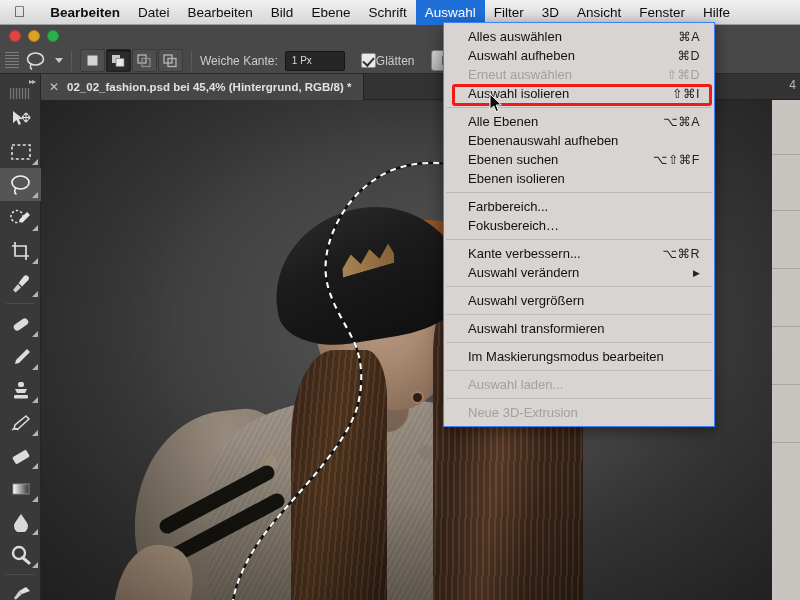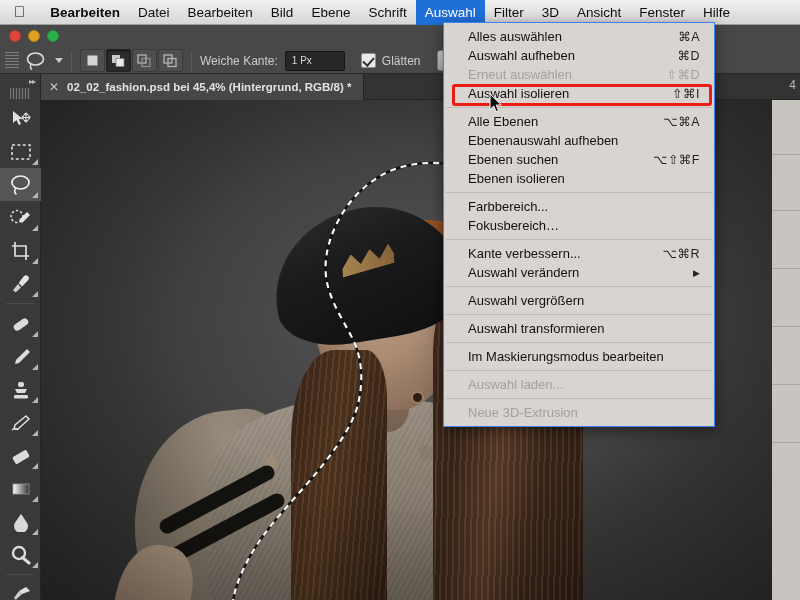--- a/index.html
+++ b/index.html
@@ -48,21 +48,21 @@
   .optsep{ width:1px; height:20px; background:#2e2e2e; margin:0 8px; border-right:1px solid #5b5b5b;}
   .toolglyph{ width:34px;height:24px;display:flex;align-items:center;justify-content:center; color:#d6d6d6;}
   .caret{ width:0;height:0;border-left:4px solid transparent;border-right:4px solid transparent;border-top:5px solid #c9c9c9; margin-left:2px;}
   .selmodes{ display:flex; gap:1px; }
   .selmode{ width:25px;height:23px; display:flex;align-items:center;justify-content:center;
             background:#4e4e4e; border:1px solid #3b3b3b; border-radius:2px;}
   .selmode.on{ background:#2b2b2b; border-color:#222; box-shadow:inset 0 1px 2px rgba(0,0,0,.6);}
   .optlabel{ color:#ccc; font-size:12px; margin-right:7px; white-space:nowrap;}
   .numfield{ width:60px;height:20px;background:#262626;border:1px solid #151515;border-radius:2px;
              color:#d8d8d8;font-size:10px;display:flex;align-items:center;padding-left:6px;}
-  .chkwrap{ display:flex;align-items:center;gap:6px;margin-left:16px;}
+  .chkwrap{ display:flex;align-items:center;margin-left:16px;}
   .chkbox{ width:15px;height:15px;background:#e9e9e9;border:1px solid #8e8e8e;border-radius:2px;
            position:relative;}
   .chkbox:after{ content:"";position:absolute;left:3px;top:1px;width:5px;height:9px;
            border:solid #303030;border-width:0 2px 2px 0;transform:rotate(42deg);}
   .btnlite{ height:21px;background:linear-gradient(to bottom,#cfcfcf,#b4b4b4);
             border:1px solid #7d7d7d;border-radius:3px;color:#1a1a1a;font-size:12px;
             display:flex;align-items:center;padding:0 10px;margin-left:16px;white-space:nowrap;overflow:hidden;}
 
   
   #tabbar{

